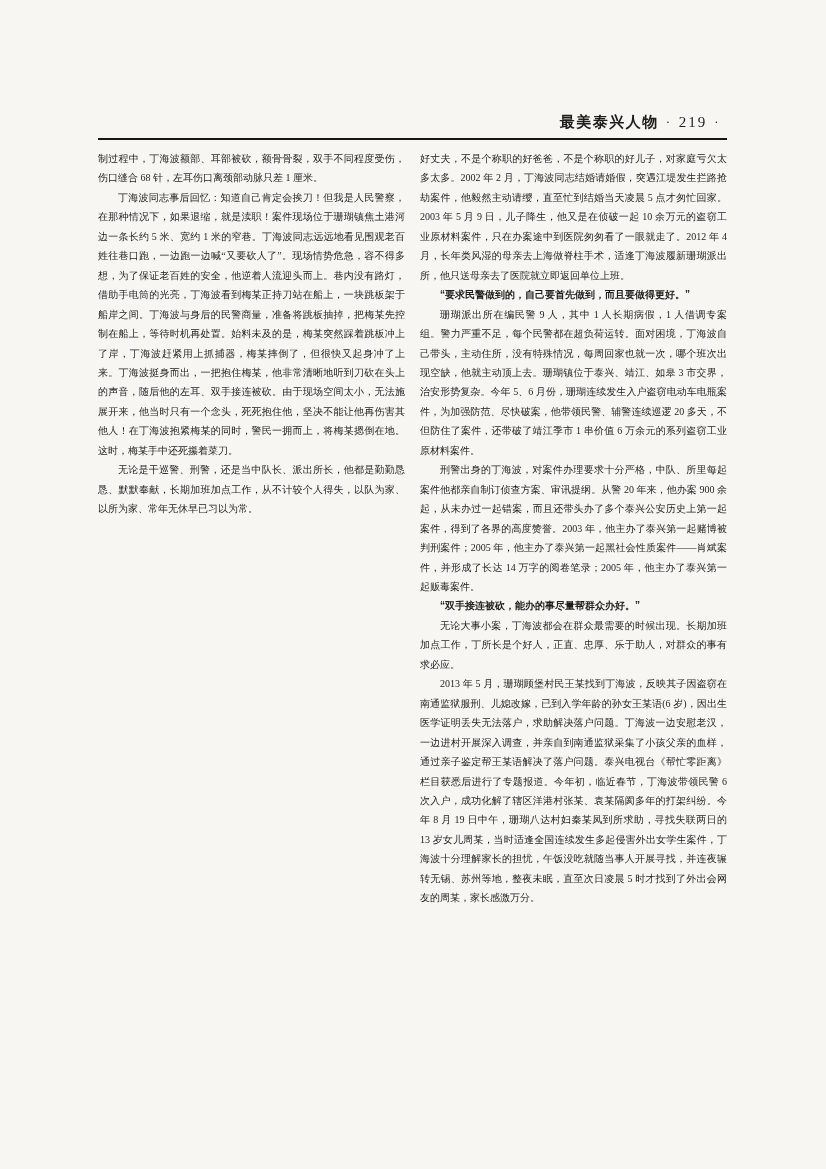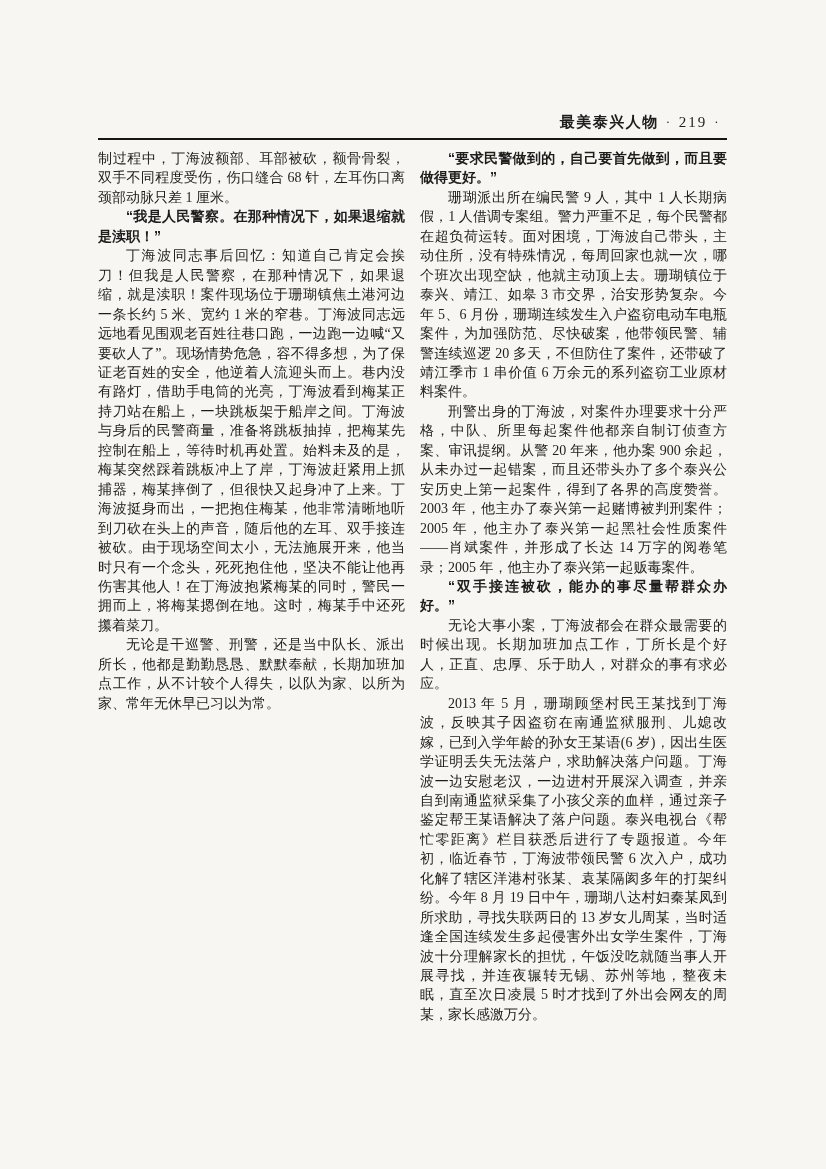--- a/index.html
+++ b/index.html
@@ -49,21 +49,21 @@
     height: 2px;
     background: #161616;
   }
   .column {
     position: absolute;
     top: 149px;
     width: 307px;
     height: 925px;
     overflow: hidden;
     text-align: justify;
-    font-size: 14px;
+    font-size: 10px;
     line-height: 19.45px;
   }
   .column-left  { left: 98px; }
   .column-right { left: 420px; }
   .para {
     margin: 0;
     padding: 0;
     text-indent: 2em;
   }
   .para.no-indent { text-indent: 0; }
@@ -78,25 +78,25 @@
 <div class="page">
 
   <div class="page-header">
     <span class="header-title">最美泰兴人物</span><span class="header-dot">·</span><span class="header-page">219</span><span class="header-dot">·</span>
   </div>
 
   <div class="header-rule"></div>
 
   <div class="column column-left">
       <p class="para no-indent">制过程中，丁海波额部、耳部被砍，额骨骨裂，双手不同程度受伤，伤口缝合 68 针，左耳伤口离颈部动脉只差 1 厘米。</p>
-      <p class="para quote">“我是人民警察。在那种情况下，如果退缩就是渎职！”</p>
       <p class="para">丁海波同志事后回忆：知道自己肯定会挨刀！但我是人民警察，在那种情况下，如果退缩，就是渎职！案件现场位于珊瑚镇焦土港河边一条长约 5 米、宽约 1 米的窄巷。丁海波同志远远地看见围观老百姓往巷口跑，一边跑一边喊“又要砍人了”。现场情势危急，容不得多想，为了保证老百姓的安全，他逆着人流迎头而上。巷内没有路灯，借助手电筒的光亮，丁海波看到梅某正持刀站在船上，一块跳板架于船岸之间。丁海波与身后的民警商量，准备将跳板抽掉，把梅某先控制在船上，等待时机再处置。始料未及的是，梅某突然踩着跳板冲上了岸，丁海波赶紧用上抓捕器，梅某摔倒了，但很快又起身冲了上来。丁海波挺身而出，一把抱住梅某，他非常清晰地听到刀砍在头上的声音，随后他的左耳、双手接连被砍。由于现场空间太小，无法施展开来，他当时只有一个念头，死死抱住他，坚决不能让他再伤害其他人！在丁海波抱紧梅某的同时，警民一拥而上，将梅某摁倒在地。这时，梅某手中还死攥着菜刀。</p>
       <p class="para">无论是干巡警、刑警，还是当中队长、派出所长，他都是勤勤恳恳、默默奉献，长期加班加点工作，从不计较个人得失，以队为家、以所为家、常年无休早已习以为常。</p>
     </div>
   <div class="column column-right">
+      <p class="para no-indent">好丈夫，不是个称职的好爸爸，不是个称职的好儿子，对家庭亏欠太多太多。2002 年 2 月，丁海波同志结婚请婚假，突遇江堤发生拦路抢劫案件，他毅然主动请缨，直至忙到结婚当天凌晨 5 点才匆忙回家。2003 年 5 月 9 日，儿子降生，他又是在侦破一起 10 余万元的盗窃工业原材料案件，只在办案途中到医院匆匆看了一眼就走了。2012 年 4 月，长年类风湿的母亲去上海做脊柱手术，适逢丁海波履新珊瑚派出所，他只送母亲去了医院就立即返回单位上班。</p>
       <p class="para quote">“要求民警做到的，自己要首先做到，而且要做得更好。”</p>
       <p class="para">珊瑚派出所在编民警 9 人，其中 1 人长期病假，1 人借调专案组。警力严重不足，每个民警都在超负荷运转。面对困境，丁海波自己带头，主动住所，没有特殊情况，每周回家也就一次，哪个班次出现空缺，他就主动顶上去。珊瑚镇位于泰兴、靖江、如皋 3 市交界，治安形势复杂。今年 5、6 月份，珊瑚连续发生入户盗窃电动车电瓶案件，为加强防范、尽快破案，他带领民警、辅警连续巡逻 20 多天，不但防住了案件，还带破了靖江季市 1 串价值 6 万余元的系列盗窃工业原材料案件。</p>
       <p class="para">刑警出身的丁海波，对案件办理要求十分严格，中队、所里每起案件他都亲自制订侦查方案、审讯提纲。从警 20 年来，他办案 900 余起，从未办过一起错案，而且还带头办了多个泰兴公安历史上第一起案件，得到了各界的高度赞誉。2003 年，他主办了泰兴第一起赌博被判刑案件；2005 年，他主办了泰兴第一起黑社会性质案件——肖斌案件，并形成了长达 14 万字的阅卷笔录；2005 年，他主办了泰兴第一起贩毒案件。</p>
       <p class="para quote">“双手接连被砍，能办的事尽量帮群众办好。”</p>
       <p class="para">无论大事小案，丁海波都会在群众最需要的时候出现。长期加班加点工作，丁所长是个好人，正直、忠厚、乐于助人，对群众的事有求必应。</p>
       <p class="para">2013 年 5 月，珊瑚顾堡村民王某找到丁海波，反映其子因盗窃在南通监狱服刑、儿媳改嫁，已到入学年龄的孙女王某语(6 岁)，因出生医学证明丢失无法落户，求助解决落户问题。丁海波一边安慰老汉，一边进村开展深入调查，并亲自到南通监狱采集了小孩父亲的血样，通过亲子鉴定帮王某语解决了落户问题。泰兴电视台《帮忙零距离》栏目获悉后进行了专题报道。今年初，临近春节，丁海波带领民警 6 次入户，成功化解了辖区洋港村张某、袁某隔阂多年的打架纠纷。今年 8 月 19 日中午，珊瑚八达村妇秦某凤到所求助，寻找失联两日的 13 岁女儿周某，当时适逢全国连续发生多起侵害外出女学生案件，丁海波十分理解家长的担忧，午饭没吃就随当事人开展寻找，并连夜辗转无锡、苏州等地，整夜未眠，直至次日凌晨 5 时才找到了外出会网友的周某，家长感激万分。</p>
     </div>
 
 </div>
 

